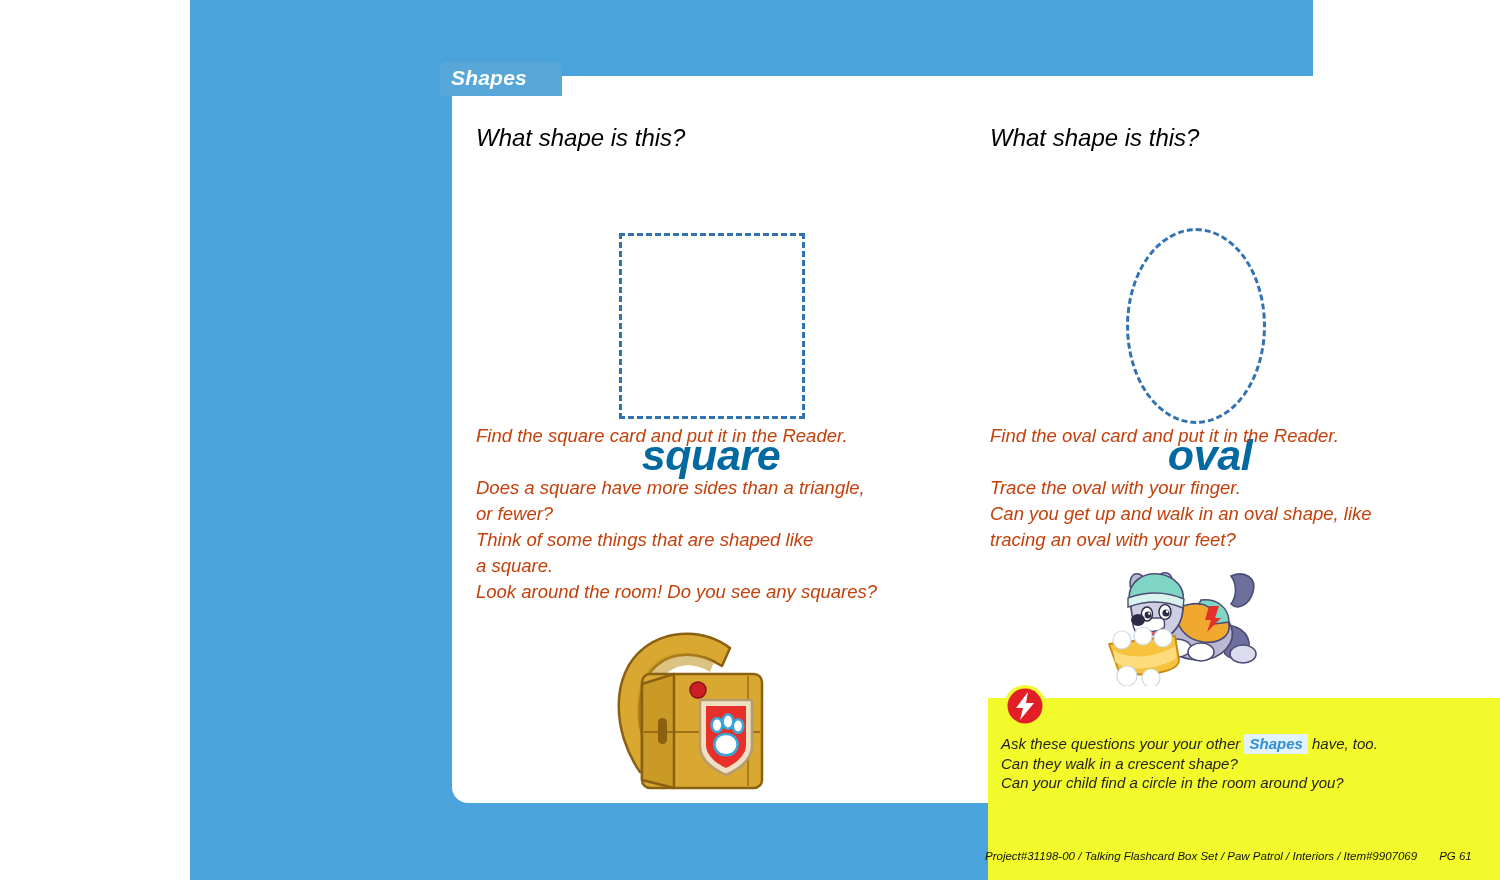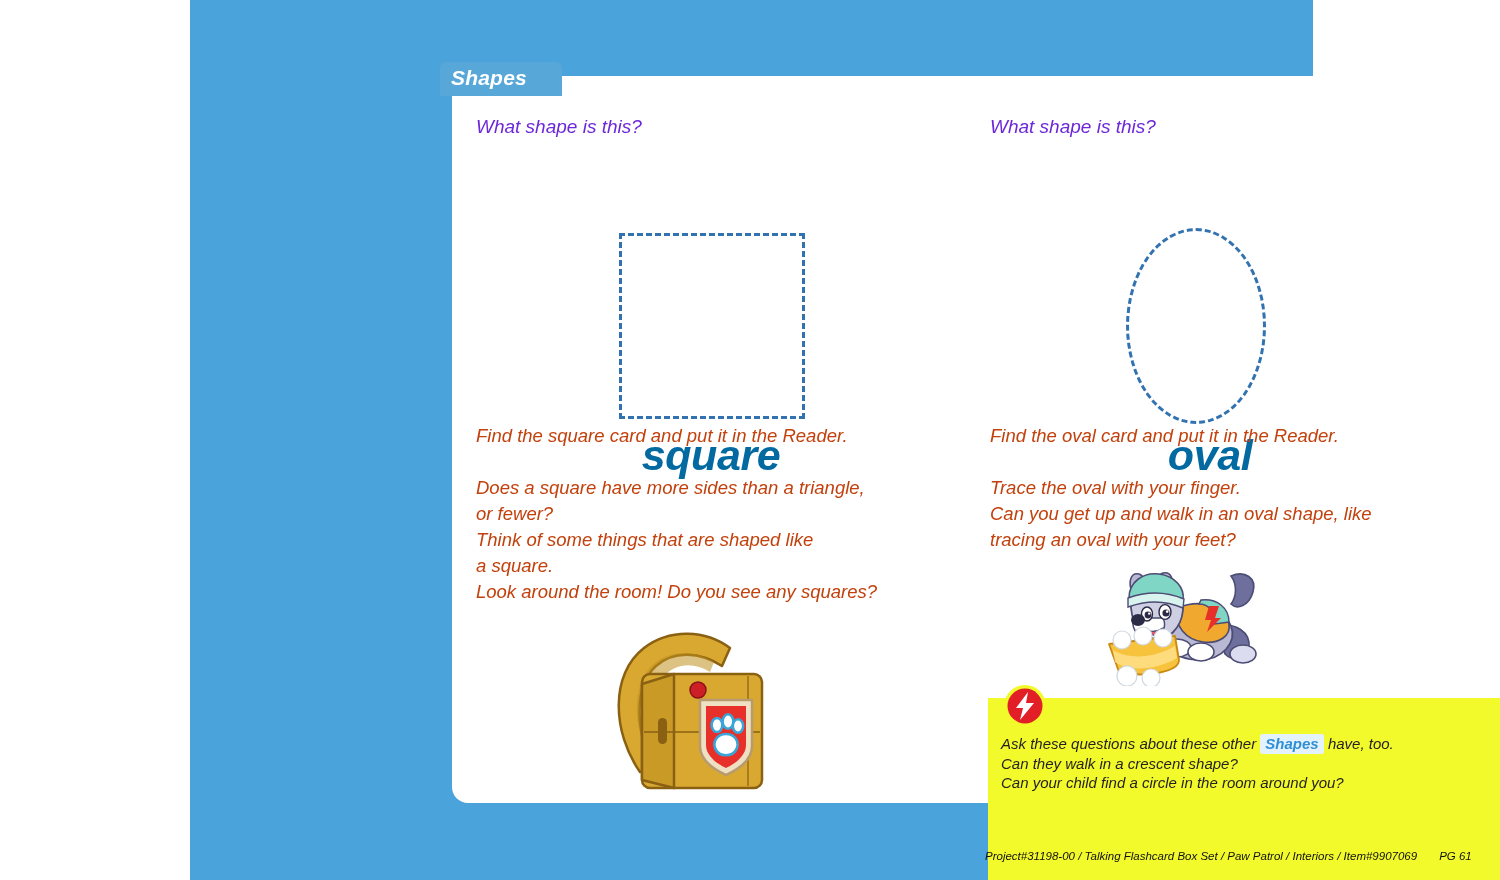--- a/index.html
+++ b/index.html
@@ -64,24 +64,24 @@
     width: 120px; height: 22px;
     background: #ffffff;
   }
 
   .col { position: absolute; top: 0; }
   #col-left  { left: 24px;  width: 470px; }
   #col-right { left: 538px; width: 440px; }
 
   .q-head {
     position: absolute;
-    top: 40px;
+    top: 48px;
     left: 0;
-    font-size: 19px;
-    color: #6d28d9;
+    font-size: 24px;
+    color: #000000;
     white-space: nowrap;
   }
 
   
   .shape-wrap {
     position: absolute;
     top: 80px;
     left: 0;
     width: 100%;
     height: 275px;
@@ -317,21 +317,21 @@
     <circle cx="17" cy="72" r="9" fill="#ffffff" stroke="#cfd8e0" stroke-width="1.2"></circle>
     <circle cx="38" cy="68" r="9" fill="#ffffff" stroke="#cfd8e0" stroke-width="1.2"></circle>
     <circle cx="58" cy="70" r="9" fill="#ffffff" stroke="#cfd8e0" stroke-width="1.2"></circle>
     <circle cx="22" cy="108" r="10" fill="#ffffff" stroke="#cfd8e0" stroke-width="1.2"></circle>
     <circle cx="46" cy="110" r="9" fill="#ffffff" stroke="#cfd8e0" stroke-width="1.2"></circle>
   </svg>
 
   <div id="tip-box">
     <div id="tip-text">
       <div>
-        <span>Ask these questions about these other</span>
+        <span>Ask these questions your your other</span>
         <span class="tip-chip">Shapes</span>
         <span>have, too.</span>
       </div>
       <div>Can they walk in a crescent shape?</div>
       <div>Can your child find a circle in the room around you?</div>
     </div>
   </div>
 
   <svg id="tip-bolt" viewBox="0 0 44 44">
     <circle cx="22" cy="22" r="21" fill="#f2fa2b"></circle>

